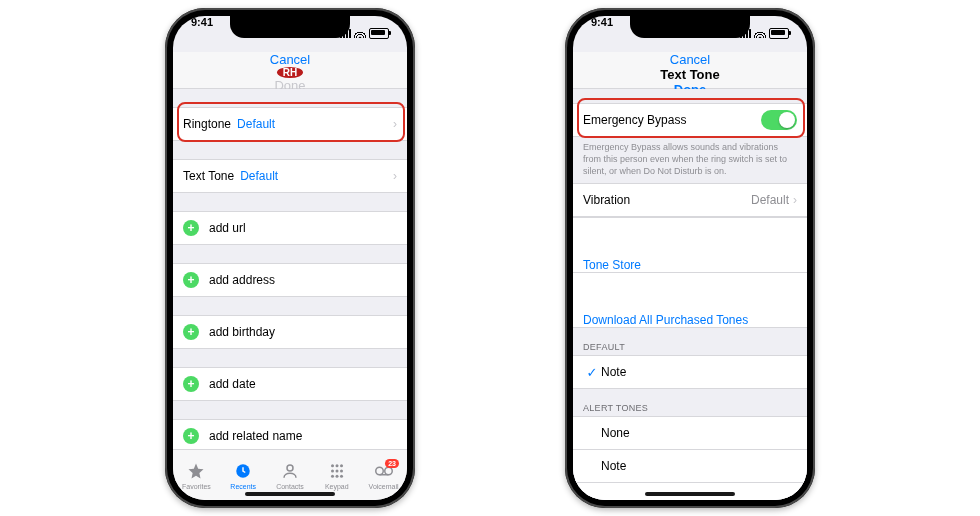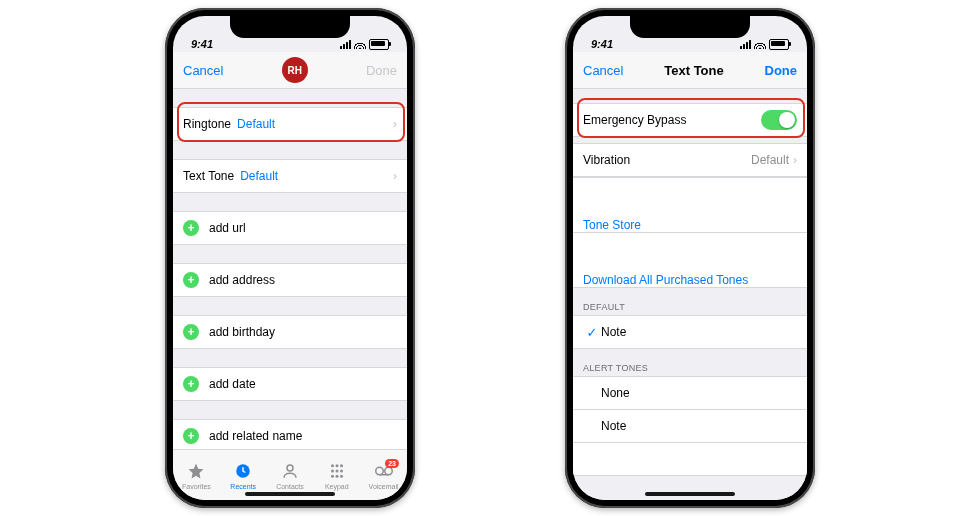--- a/index.html
+++ b/index.html
@@ -49,26 +49,24 @@
     height: 22px;
     background: #000;
     border-bottom-left-radius: 14px;
     border-bottom-right-radius: 14px;
     z-index: 20;
   }
   .statusbar {
     height: 34px;
     display: flex;
     justify-content: space-between;
-    align-items: flex-end;
     padding: 0 18px 2px 18px;
     font-size: 11px;
     font-weight: 600;
     color: #000;
-    font-style: italic;
   }
   .statusbar .right { display: flex; gap: 3px; align-items: center; }
   .bars { display: inline-flex; gap: 1px; align-items: flex-end; }
   .bars span { width: 2px; background: #000; border-radius: .5px; }
   .bars span:nth-child(1){height:3px} .bars span:nth-child(2){height:5px}
   .bars span:nth-child(3){height:7px} .bars span:nth-child(4){height:9px}
   .wifi {
     width: 12px; height: 9px; position: relative;
   }
   .wifi::before {
@@ -86,20 +84,21 @@
 
   .navbar {
     height: 36px;
     background: #f7f7f8;
     border-bottom: 1px solid #d7d7db;
     display: flex;
     align-items: center;
     justify-content: space-between;
     padding: 0 10px;
     font-size: 13px;
+    flex-direction: column;
   }
   .navbar .title { font-weight: 600; color:#000; }
   .navbar .link { color: #007aff; }
   .navbar .disabled { color: #c7c7cc; }
   .avatar {
     width: 26px; height: 26px; border-radius: 50%;
     background: #b91c1c; color:#fff; font-size:10px; font-weight:600;
     display:flex; align-items:center; justify-content:center;
   }
 
@@ -370,20 +369,21 @@
       </div>
 
       <div class="content">
 
         <div class="group" style="margin-top:14px">
           <div class="row">
             <span class="label">Emergency Bypass</span>
             <span class="toggle"></span>
           </div>
         </div>
+        <div class="footer-note">Emergency Bypass allows sounds and vibrations from this person even when the ring switch is set to silent, or when Do Not Disturb is on.</div>
 
         <div class="group" style="margin-top:6px">
           <div class="row">
             <span class="label">Vibration</span>
             <span class="value gray">Default</span>
             <span class="chev pad">›</span>
           </div>
         </div>
 
         <div class="row link">

